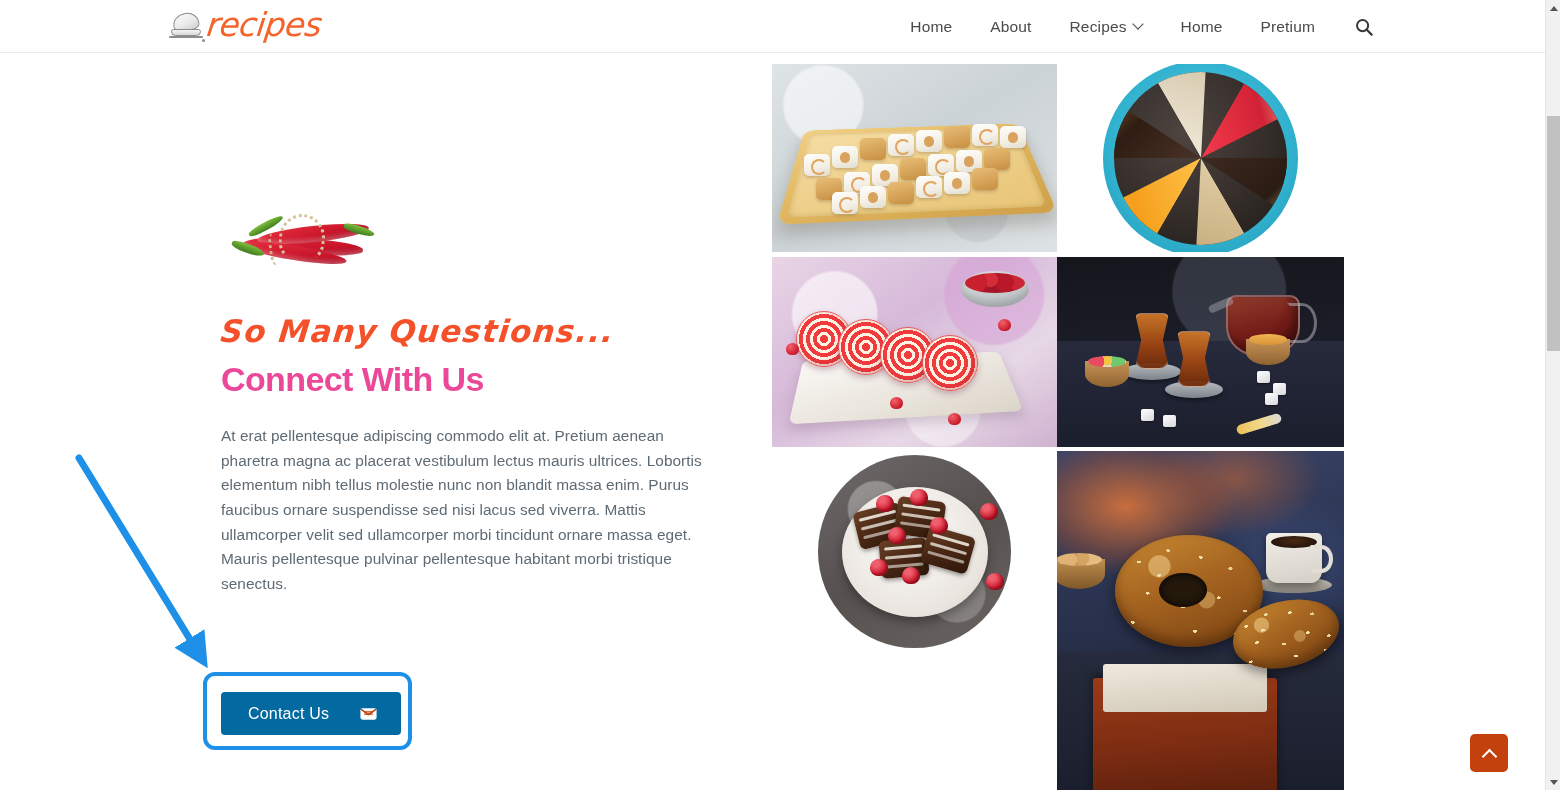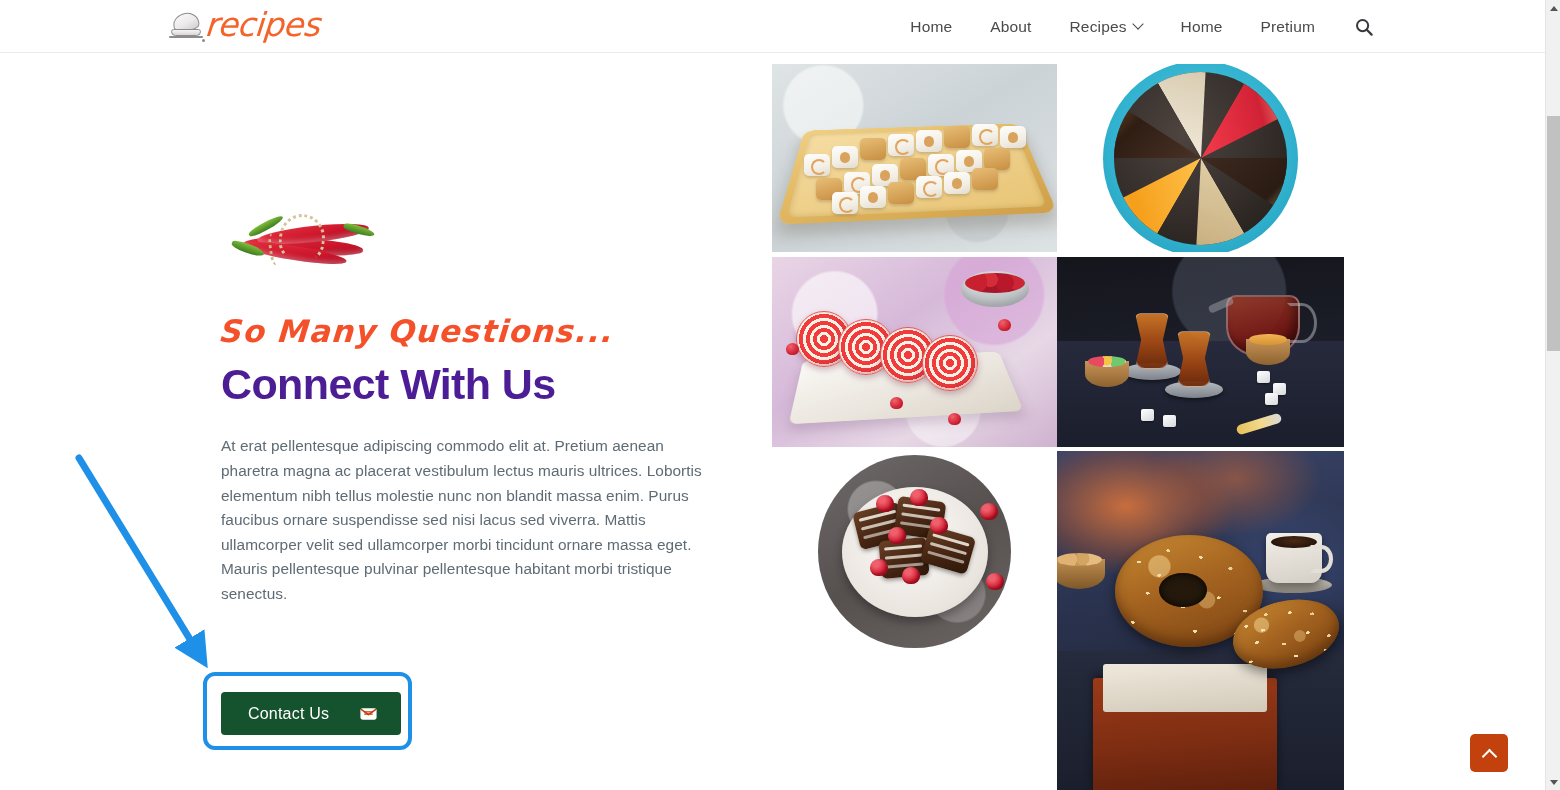--- a/index.html
+++ b/index.html
@@ -225,23 +225,23 @@
     color: #f4502a;
     letter-spacing: 1.2px;
     line-height: 1.1;
     margin-bottom: 12px;
     transform: skewX(-6deg);
     transform-origin: left center;
   }
 
   .headline {
     font-family: "Liberation Sans", sans-serif;
-    font-size: 43px;
+    font-size: 34px;
     font-weight: 700;
-    color: #4c1d95;
+    color: #ec4899;
     letter-spacing: -0.6px;
     line-height: 1.12;
     margin-bottom: 26px;
   }
 
   .body-text {
     font-size: 15.4px;
     color: #5f6b74;
     line-height: 1.6;
     width: 492px;
@@ -252,21 +252,21 @@
   
   .cta-wrap {
     position: absolute;
     left: 221px;
     top: 692px;
   }
   .cta-button {
     display: inline-flex;
     align-items: center;
     gap: 30px;
-    background: #14532d;
+    background: #0369a1;
     color: #ffffff;
     border: none;
     border-radius: 4px;
     padding: 12px 23px 12px 27px;
     font-family: "Liberation Sans", sans-serif;
     font-size: 16px;
     letter-spacing: 0.2px;
     cursor: pointer;
     line-height: 1;
   }

